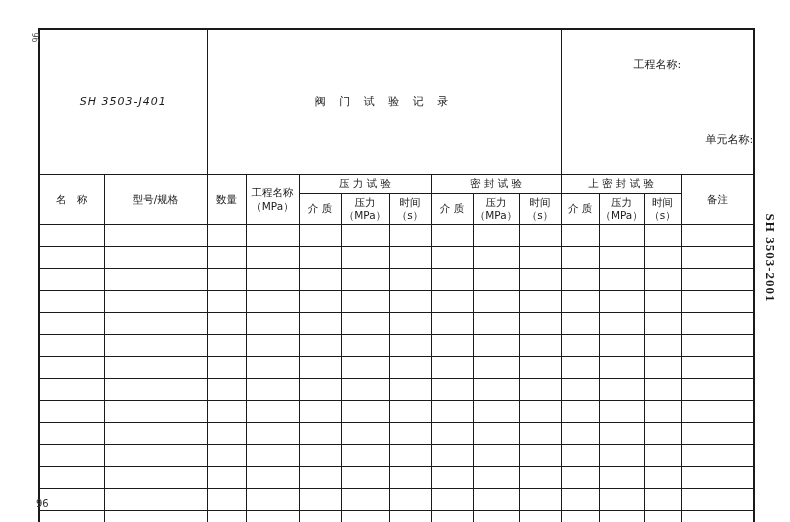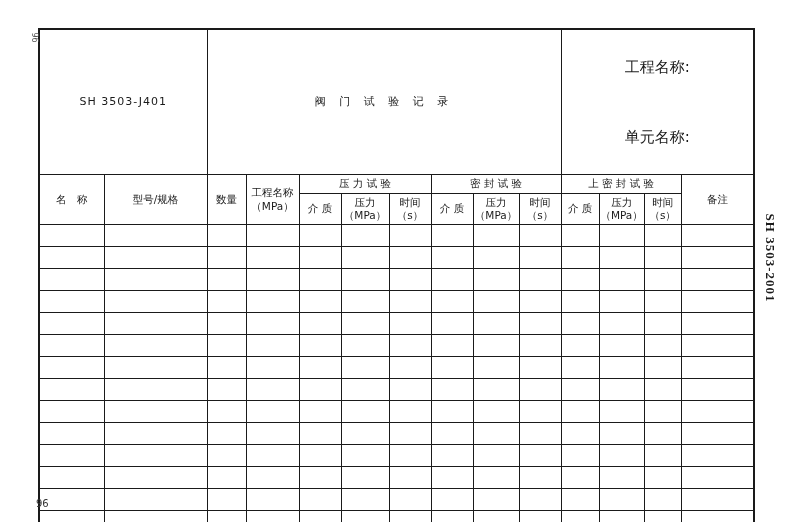--- a/index.html
+++ b/index.html
@@ -35,33 +35,34 @@
     line-height: 1.25;
     white-space: pre-wrap;
     overflow: hidden;
   }
   
   tr.title-band { height: 75px; }
   .form-code {
     font-size: 12px;
     font-weight: bold;
     letter-spacing: 1px;
+    font-style: italic;
   }
   .form-title {
     font-size: 18px;
     font-weight: bold;
     letter-spacing: 5px;
   }
   .names-cell {
     text-align: left;
     vertical-align: top;
     padding: 8px 0 0 8px;
   }
-  .names-cell .line { display: block; font-size: 15px; }
-  .names-cell .line + .line { margin-top: 24px; }
+  .names-cell .line { display: block; font-size: 11px; }
+  .names-cell .line + .line { margin-top: 34px; text-align: right; }
   
   tr.group-row { height: 19px; }
   tr.sub-row { height: 31px; }
   tr.group-row td, tr.sub-row td { font-size: 10.5px; }
   
   tr.data-row { height: 22px; }
   
   tr.footer-row { height: 28px; }
   .footer-cell { position: relative; height: 28px; }
   

